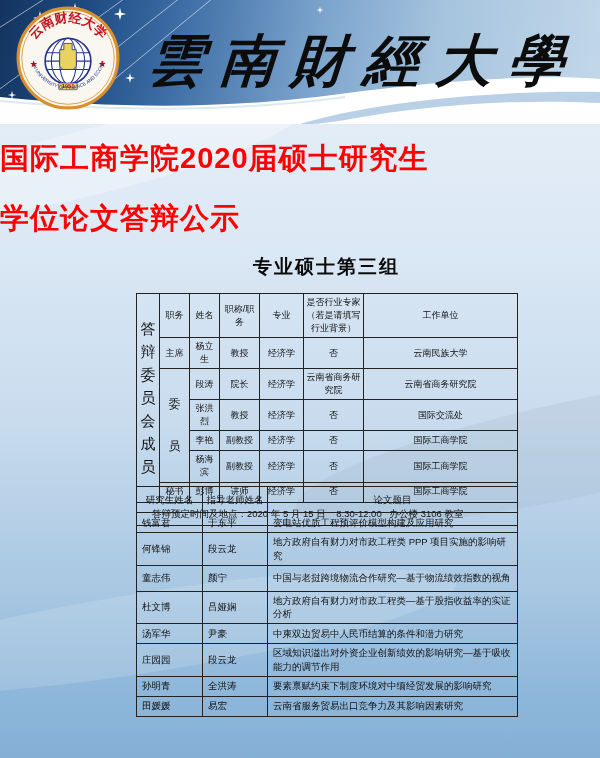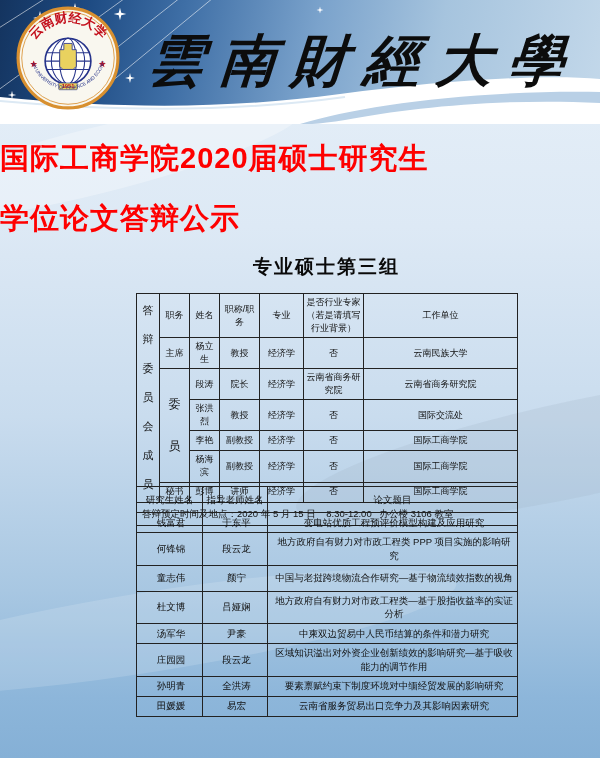--- a/index.html
+++ b/index.html
@@ -40,27 +40,27 @@
   }
   
   table{border-collapse:collapse;table-layout:fixed;}
   .tbl{position:absolute;left:136px;width:381px;font-size:9px;line-height:1.45;}
   .tbl td,.tbl th{border:1px solid #222;padding:2px 2px;text-align:center;vertical-align:middle;font-weight:normal;word-break:break-all;}
   #committee{top:293px;}
   #committee tr.hdr{height:38px;}
   #committee tr.r{height:20px;}
   #committee tr.r2{height:27px;}
   #committee tr.sched{height:23px;}
-  .vtext{display:inline-block;width:1em;word-break:break-all;line-height:29px;font-size:11px;}
+  .vtext{display:inline-block;width:1em;word-break:break-all;line-height:23px;font-size:15px;}
   .vtext2{display:inline-block;width:1em;word-break:break-all;line-height:42px;font-size:12px;}
-  #committee .sched td{text-align:left;padding-left:5px;white-space:pre-wrap;word-break:normal;font-size:9.5px;}
+  #committee .sched td{text-align:left;padding-left:15px;white-space:pre-wrap;word-break:normal;font-size:9.5px;}
   #students{top:486px;font-size:9.5px;}
   #students tr{height:20px;}
   #students tr.tall{height:26px;}
-  #students td.l{text-align:center;padding-left:5px;}
+  #students td.l{text-align:left;padding-left:5px;}
   #students th{height:21px;}
 </style>
 </head>
 <body>
 
 <div id="page">
 
   <div class="band band1"></div>
   <div class="band band2"></div>
   <div class="band band3"></div>

